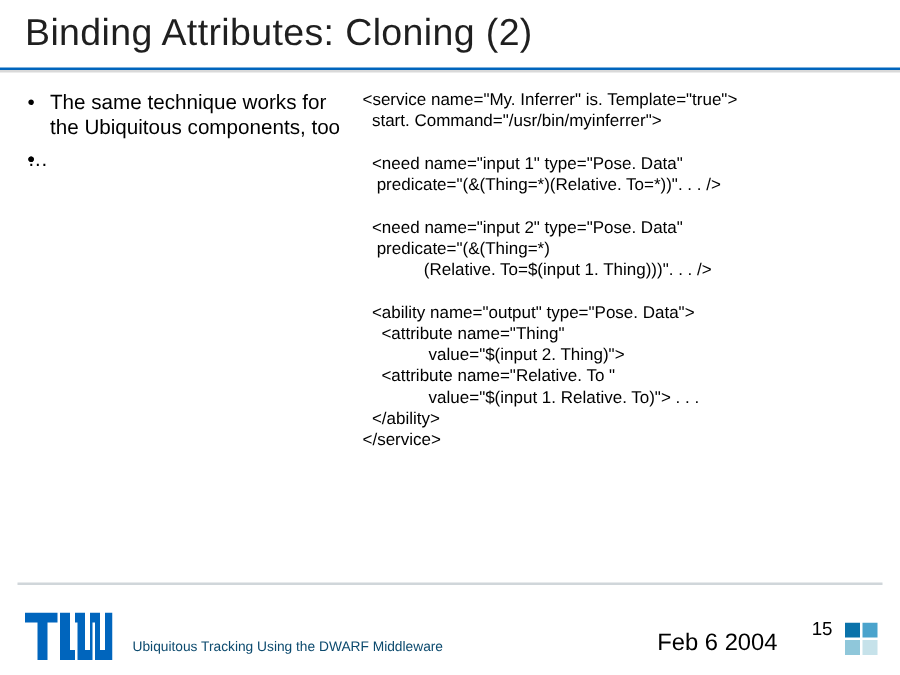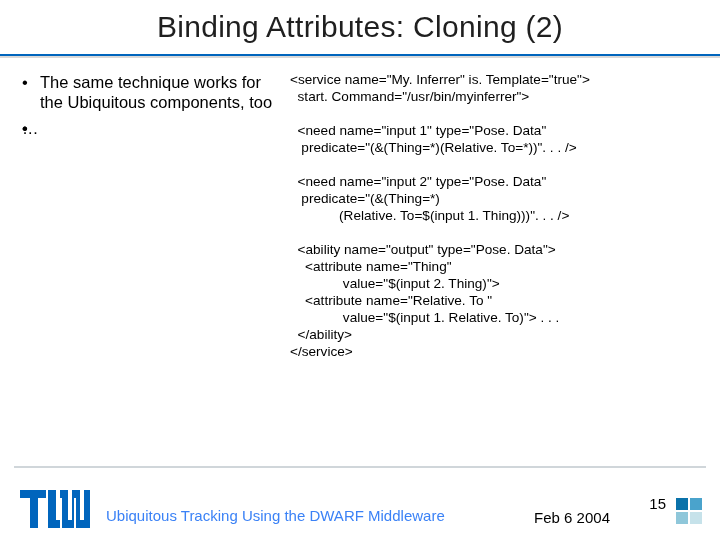--- a/index.html
+++ b/index.html
@@ -1,33 +1,33 @@
 <!DOCTYPE html>
 <html><head>
 <meta charset="utf-8">
 <style>
   * { margin: 0; padding: 0; box-sizing: border-box; }
   html, body { width: 720px; height: 540px; font-family: Arial, Helvetica, sans-serif; background: #fff; color: #000; }
   .slide { position: relative; width: 720px; height: 540px; background: #fff; }
-  .title-wrap { padding: 10px 20px 4px 20px; text-align: center; }
+  .title-wrap { padding: 10px 20px 4px 20px; }
   .title { font-size: 30px; font-weight: 400; color: #1f1f1f; letter-spacing: 0.3px; }
   .title-rule { height: 2px; background: linear-gradient(to right, #0065BD, #0065BD); margin: 6px 0 0 0; }
   .title-rule-shadow { height: 2px; background: #d9d9d9; }
   .body { display: flex; padding: 14px 20px 0 20px; gap: 12px; }
   .left { width: 258px; }
   .right { flex: 1; }
   ul.bullets { list-style: none; font-size: 16.5px; line-height: 1.22; }
   ul.bullets > li { position: relative; padding-left: 20px; margin-bottom: 6px; }
   ul.bullets > li > .bl { position: absolute; left: 2px; top: 0; }
   .code { font-size: 13.6px; line-height: 1.25; font-family: Arial, Helvetica, sans-serif; white-space: pre; color: #000; }
   .footer { position: absolute; left: 0; right: 0; bottom: 0; height: 74px; }
   .foot-rule { position: absolute; left: 14px; right: 14px; top: 0; height: 2px; background: #d0d6da; }
   .logo { position: absolute; left: 20px; bottom: 12px; }
-  .foot-text { position: absolute; left: 106px; bottom: 14px; font-size: 15px; line-height: 1.25; color: #3b82f6; }
-  .foot-date { position: absolute; right: 110px; bottom: 14px; font-size: 15px; }
+  .foot-text { position: absolute; left: 106px; bottom: 14px; font-size: 11px; line-height: 1.25; color: #0c4a6e; }
+  .foot-date { position: absolute; right: 98px; bottom: 14px; font-size: 19px; }
   .foot-num { position: absolute; right: 54px; bottom: 28px; font-size: 15px; text-align: center; }
   .corner { position: absolute; right: 16px; bottom: 14px; }
 </style>
 </head>
 <body>
 <div class="slide">
 
 <div class="title-wrap">
   <div class="title">Binding Attributes: Cloning (2)</div>
 </div>

